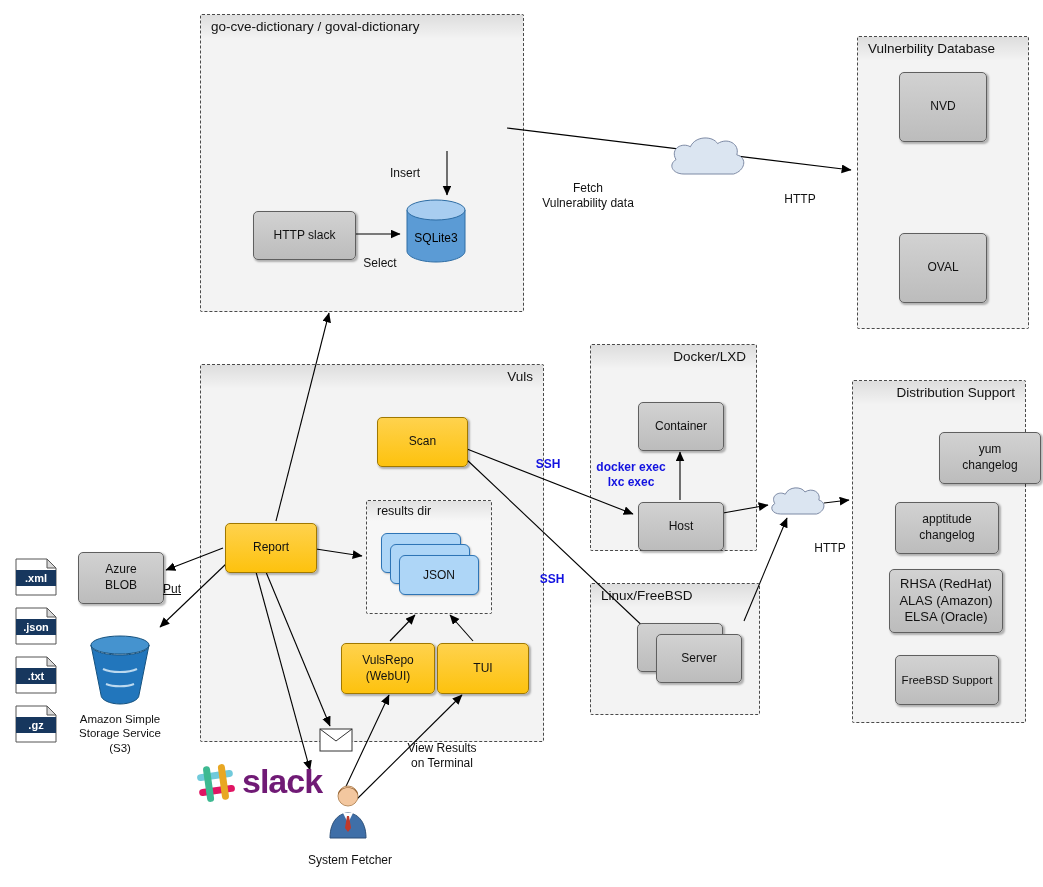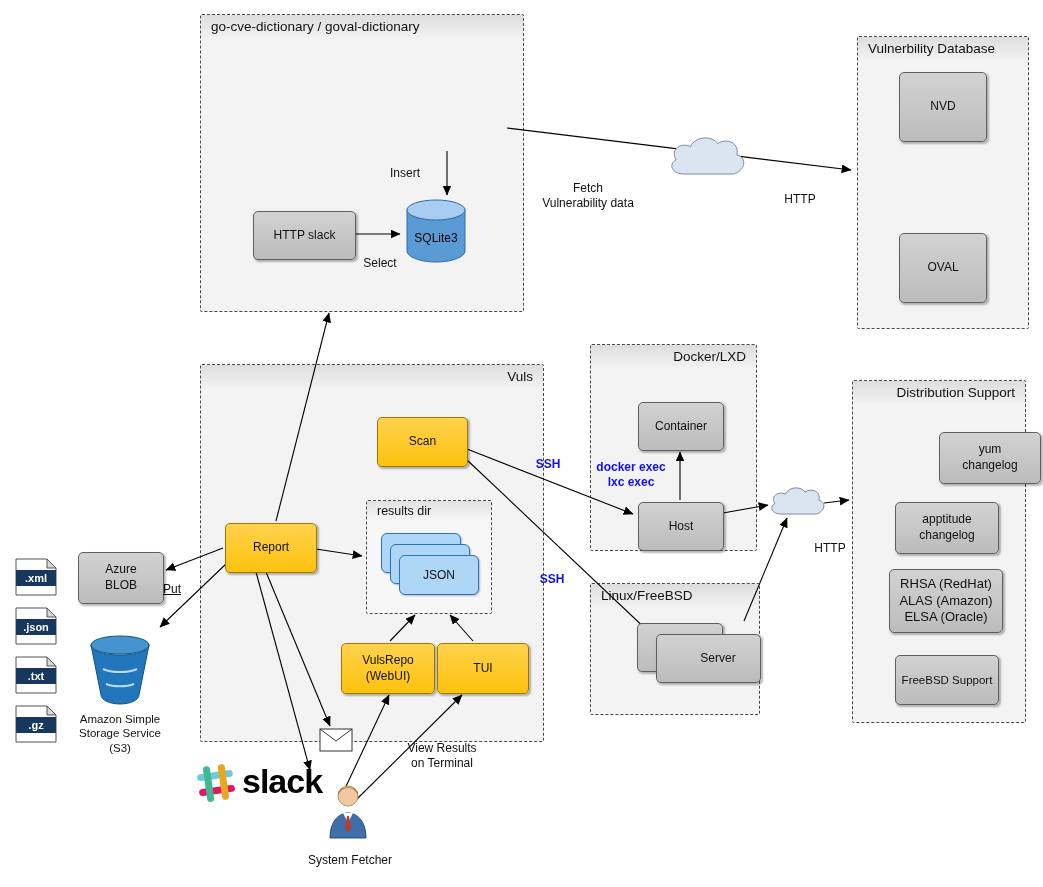--- a/index.html
+++ b/index.html
@@ -15,21 +15,21 @@
         box-shadow:1.5px 1.5px 2px rgba(0,0,0,0.28);}
   .gray{background:linear-gradient(#d2d2d2,#bcbcbc);border:1px solid #5f5f5f;}
   .yellow{background:linear-gradient(#ffd24d,#fdc20e);border:1px solid #a07800;}
   .card{position:absolute;z-index:3;background:#aed6f7;border:1px solid #2e75b6;border-radius:6px;
         box-shadow:1px 1px 2px rgba(0,0,0,0.25);display:flex;align-items:center;justify-content:center;
         font-size:12px;}
   .lbl{position:absolute;z-index:4;font-size:12px;white-space:pre-line;text-align:center;line-height:1.25;}
   .lbl.blue{color:#1212e0;font-weight:bold;}
   .wires{position:absolute;left:0;top:0;z-index:2;}
   .icon{position:absolute;z-index:3;}
-  .slack-word{position:absolute;z-index:3;font-size:34px;font-weight:600;color:#000000;letter-spacing:-1px;}
+  .slack-word{position:absolute;z-index:3;font-size:34px;font-weight:600;color:#701a75;letter-spacing:-1px;}
 </style>
 </head>
 <body>
 
 <div class="canvas">
 
   <div class="dash-box" style="left:200px;top:14px;width:322px;height:296px;">
     <div class="title t-center">go-cve-dictionary / goval-dictionary</div>
   </div>
 
@@ -107,21 +107,21 @@
 (WebUI)</div>
   <div class="node yellow" style="left:437px;top:643px;width:90px;height:49px;">TUI</div>
 
   <div class="card" style="left:381px;top:533px;width:78px;height:38px;"></div>
   <div class="card" style="left:390px;top:544px;width:78px;height:38px;"></div>
   <div class="card" style="left:399px;top:555px;width:78px;height:38px;">JSON</div>
 
   <div class="node gray" style="left:638px;top:402px;width:84px;height:47px;">Container</div>
   <div class="node gray" style="left:638px;top:502px;width:84px;height:47px;">Host</div>
   <div class="node gray" style="left:637px;top:623px;width:84px;height:47px;"></div>
-  <div class="node gray" style="left:656px;top:634px;width:84px;height:47px;padding-left:19px;">Server</div>
+  <div class="node gray" style="left:656px;top:634px;width:84px;height:47px;">Server</div>
 
   <div class="node gray" style="left:897px;top:432px;width:100px;height:50px;margin-left:42px;">yum
 changelog</div>
   <div class="node gray" style="left:895px;top:502px;width:102px;height:50px;">apptitude
 changelog</div>
   <div class="node gray" style="left:889px;top:569px;width:112px;height:62px;font-size:13px;">RHSA (RedHat)
 ALAS (Amazon)
 ELSA (Oracle)</div>
   <div class="node gray" style="left:895px;top:655px;width:102px;height:48px;font-size:11.5px;">FreeBSD Support</div>
 

